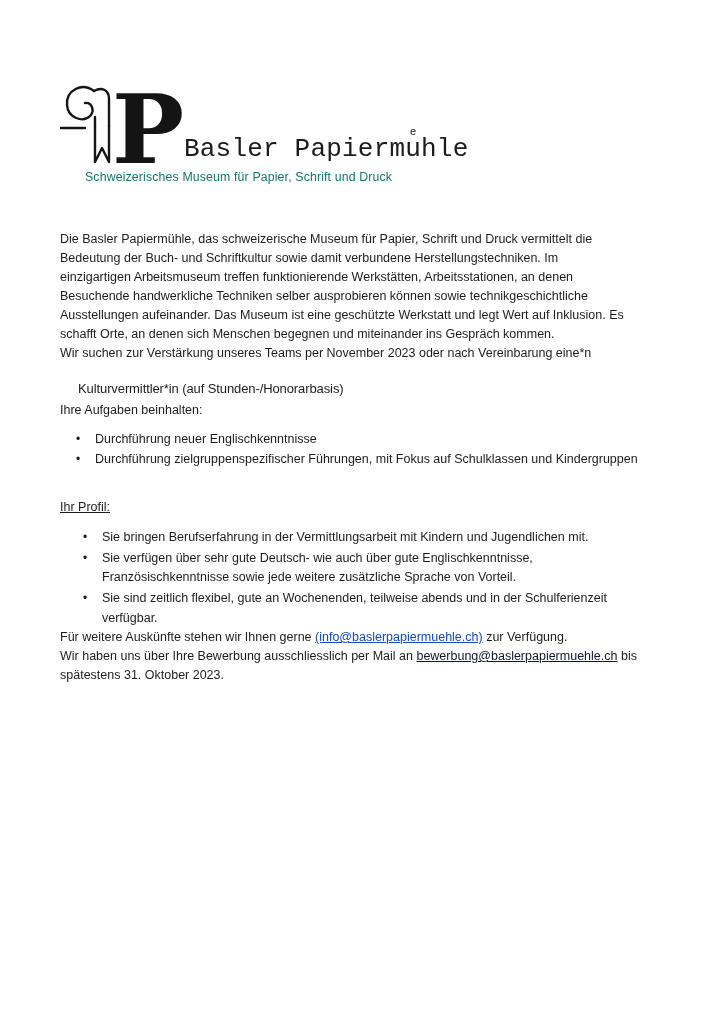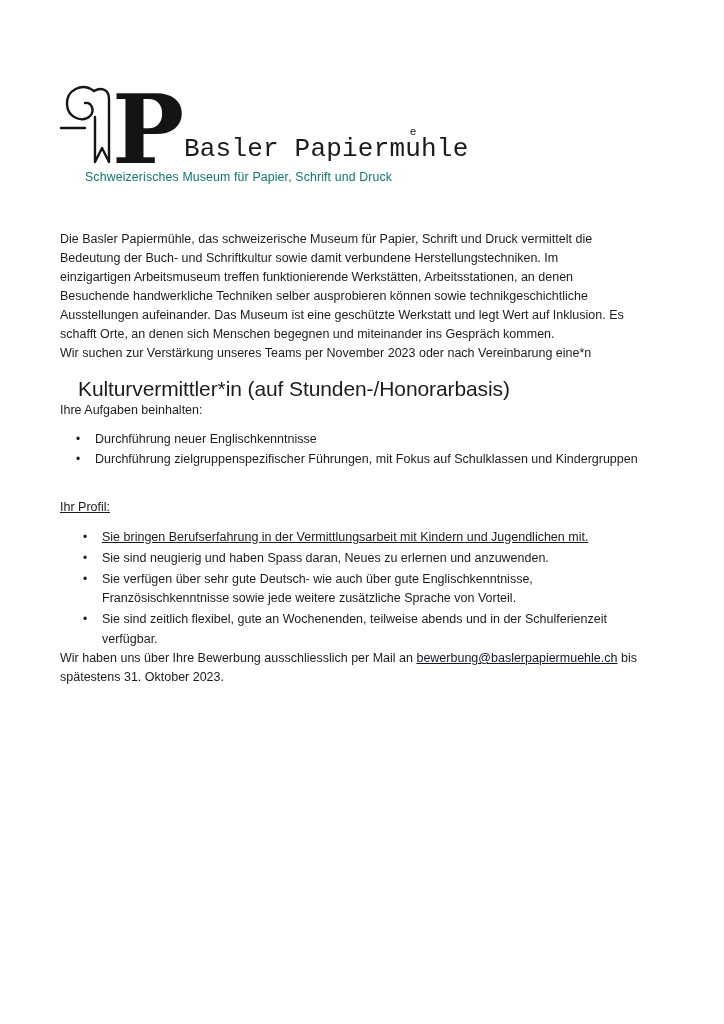--- a/index.html
+++ b/index.html
@@ -30,32 +30,32 @@
   
   .doc{
     position:absolute;left:60px;top:230px;width:600px;
     font-size:12.5px;line-height:19px;color:#1c1c1c;
   }
   .doc p{margin:0;}
   .intro{margin-left:18px;width:572px;}
   .recruit{margin:14px 0 0 18px;width:578px;}
   .job-title{
     margin:14px 0 0 18px;
-    font-size:21px;font-weight:400;line-height:24px;color:#1c1c1c;
+    font-size:13px;font-weight:400;line-height:24px;color:#1c1c1c;
     letter-spacing:-0.1px;
   }
   .section-label{margin:9px 0 0 18px;}
   .section-label.profil{margin-top:29px;text-decoration:underline;}
   ul.bullets{margin:10px 0 0 0;padding:0;list-style:none;line-height:19.5px;}
   ul.bullets li{position:relative;}
   ul.tasks li{padding-left:35px;}
   ul.tasks li::before{content:"\2022";position:absolute;left:16px;font-size:12px;}
   ul.profile{margin-top:10.5px;}
   ul.profile li{padding-left:42px;margin-top:1.5px;}
-  ul.profile li:first-child{margin-top:0;text-decoration:underline;}
+  ul.profile li:first-child{margin-top:0;}
   ul.profile li::before{content:"\2022";position:absolute;left:23px;font-size:12px;}
   .contact{margin-top:2px;width:596px;}
   .apply{margin-top:18.5px;width:596px;}
   a.email-link{cursor:pointer;}
 </style>
 </head>
 <body>
 
 <div class="page">
 
@@ -86,22 +86,22 @@
 
     <ul class="bullets tasks">
       <li>Durchführung neuer Englischkenntnisse</li>
       <li>Durchführung zielgruppenspezifischer Führungen, mit Fokus auf Schulklassen und Kindergruppen</li>
     </ul>
 
     <p class="section-label profil">Ihr Profil:</p>
 
     <ul class="bullets profile">
       <li>Sie bringen Berufserfahrung in der Vermittlungsarbeit mit Kindern und Jugendlichen mit.</li>
-      <li>Sie sind neugierig und haben Spass daran, Neues zu erlernen und anzuwenden.</li>
       <li>Sie verfügen über sehr gute Deutsch- wie auch über gute Englischkenntnisse, Französischkenntnisse sowie jede weitere zusätzliche Sprache von Vorteil.</li>
       <li>Sie sind zeitlich flexibel, gute an Wochenenden, teilweise abends und in der Schulferienzeit verfügbar.</li>
     </ul>
 
+    <p class="contact"><span>Für weitere Auskünfte stehen wir Ihnen gerne </span><a class="email-link" style="color: rgb(21, 72, 200); text-decoration: underline;">(info@baslerpapiermuehle.ch)</a><span> zur Verfügung.</span></p>
 
     <p class="apply"><span>Wir haben uns über Ihre Bewerbung ausschliesslich per Mail an </span><a class="email-link" style="color: #0f172a; text-decoration: underline;">bewerbung@baslerpapiermuehle.ch</a><span> bis spätestens 31. Oktober 2023.</span></p>
 
   </main>
 </div>
 
 </body></html>

